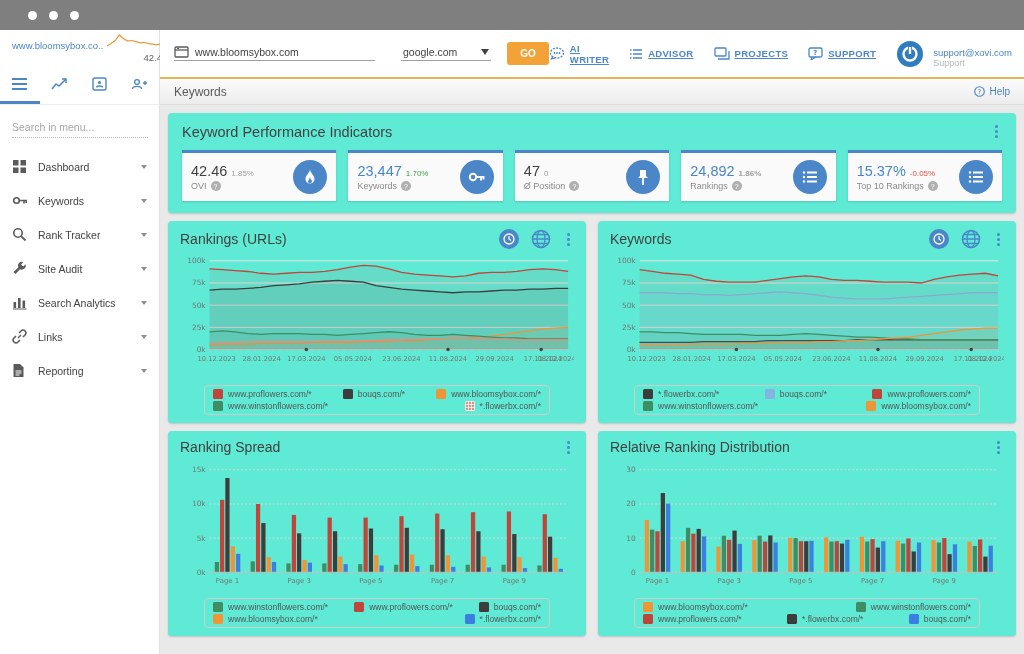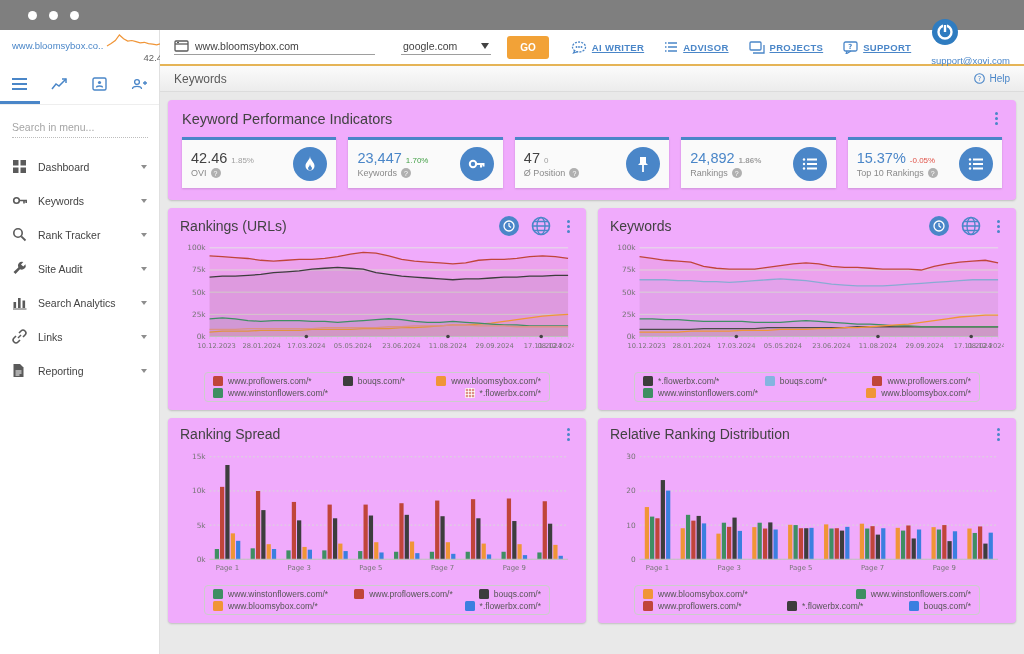--- a/index.html
+++ b/index.html
@@ -29,38 +29,38 @@
   .menu-search::placeholder { color:#a5a5a5; }
   .side-menu { margin-top:8px; }
   .menu-item { display:flex; align-items:center; padding:9px 12px; cursor:pointer; }
   .menu-item .mi-icon { width:16px; height:16px; margin-right:10px; display:inline-flex; }
   .menu-item .mi-label { flex:1; font-size:10.5px; color:#424242; }
   .chev { width:0; height:0; border-left:3.5px solid transparent; border-right:3.5px solid transparent; border-top:4.5px solid #8d8d8d; }
 
   
   .main-col { flex:1; display:flex; flex-direction:column; min-width:0; }
 
-  .topnav { height:36px; background:#fff; border-bottom:2px solid #e5b456; display:flex; align-items:center; padding:0 14px; }
+  .topnav { height:49px; background:#fff; border-bottom:2px solid #e5b456; display:flex; align-items:center; padding:0 14px; }
   .domain-group { display:flex; align-items:center; border-bottom:1px solid #9e9e9e; padding-bottom:2px; margin-right:26px; }
   .domain-input { border:none; outline:none; font-size:10.5px; width:180px; color:#424242; background:transparent; margin-left:6px; }
   .engine-group { display:flex; align-items:center; border-bottom:1px solid #9e9e9e; padding:0 2px 2px 2px; margin-right:16px; cursor:pointer; }
   .engine-label { font-size:10.5px; color:#424242; margin-right:24px; }
   .go-btn { background:#f2a237; color:#fff; font-size:10px; font-weight:bold; border:none; border-radius:3px; padding:6px 13px; cursor:pointer; }
   .topnav-right { margin-left:auto; display:flex; align-items:center; gap:20px; }
   .nav-item { display:flex; align-items:center; gap:5px; color:#4a86c8; font-size:9.5px; font-weight:bold; cursor:pointer; letter-spacing:.3px;text-decoration:underline; }
-  .account { display:flex; align-items:flex-start; gap:9px; cursor:pointer;flex-direction:column; }
+  .account { display:flex; align-items:flex-end; gap:9px; cursor:pointer; }
   .acct-email { color:#4a86c8; font-size:9.5px; }
   .acct-role { color:#b5b5b5; font-size:9px; }
 
   .page-strip { height:26px; background:linear-gradient(#fbfbfb,#ececec); border-bottom:1px solid #dcdcdc; display:flex; align-items:center; padding:0 14px; }
   .page-title { font-size:12px; color:#5a5a5a; }
   .help-link { margin-left:auto; color:#4a86c8; font-size:10px; display:flex; align-items:center; gap:4px; cursor:pointer; }
 
   .content { flex:1; background:#e9e9e9; padding:8px; overflow:hidden; }
-  .panel { background:#f0abfc; border-radius:4px; box-shadow:0 1px 2px rgba(0,0,0,.18); }
+  .panel { background:#5eead4; border-radius:4px; box-shadow:0 1px 2px rgba(0,0,0,.18); }
 
   
   .kpi-panel { padding:10px 14px 12px 14px; margin-bottom:8px; }
   .panel-head { display:flex; align-items:center; }
   .panel-title { font-size:14.5px; font-weight:normal; color:#424242; }
   .kebab { margin-left:auto; cursor:pointer; display:flex; flex-direction:column; gap:2px; padding:2px 4px; }
   .kebab i { width:3px; height:3px; border-radius:50%; background:#4a86c8; display:block; }
   .kpi-row { display:flex; gap:12px; margin-top:10px; }
   .kpi-card { flex:1; background:#fafafa; border-top:3px solid #4a86c8; box-shadow:0 1px 2px rgba(0,0,0,.15); padding:7px 9px; display:flex; align-items:center; }
   .kpi-left { flex:1; min-width:0; }

